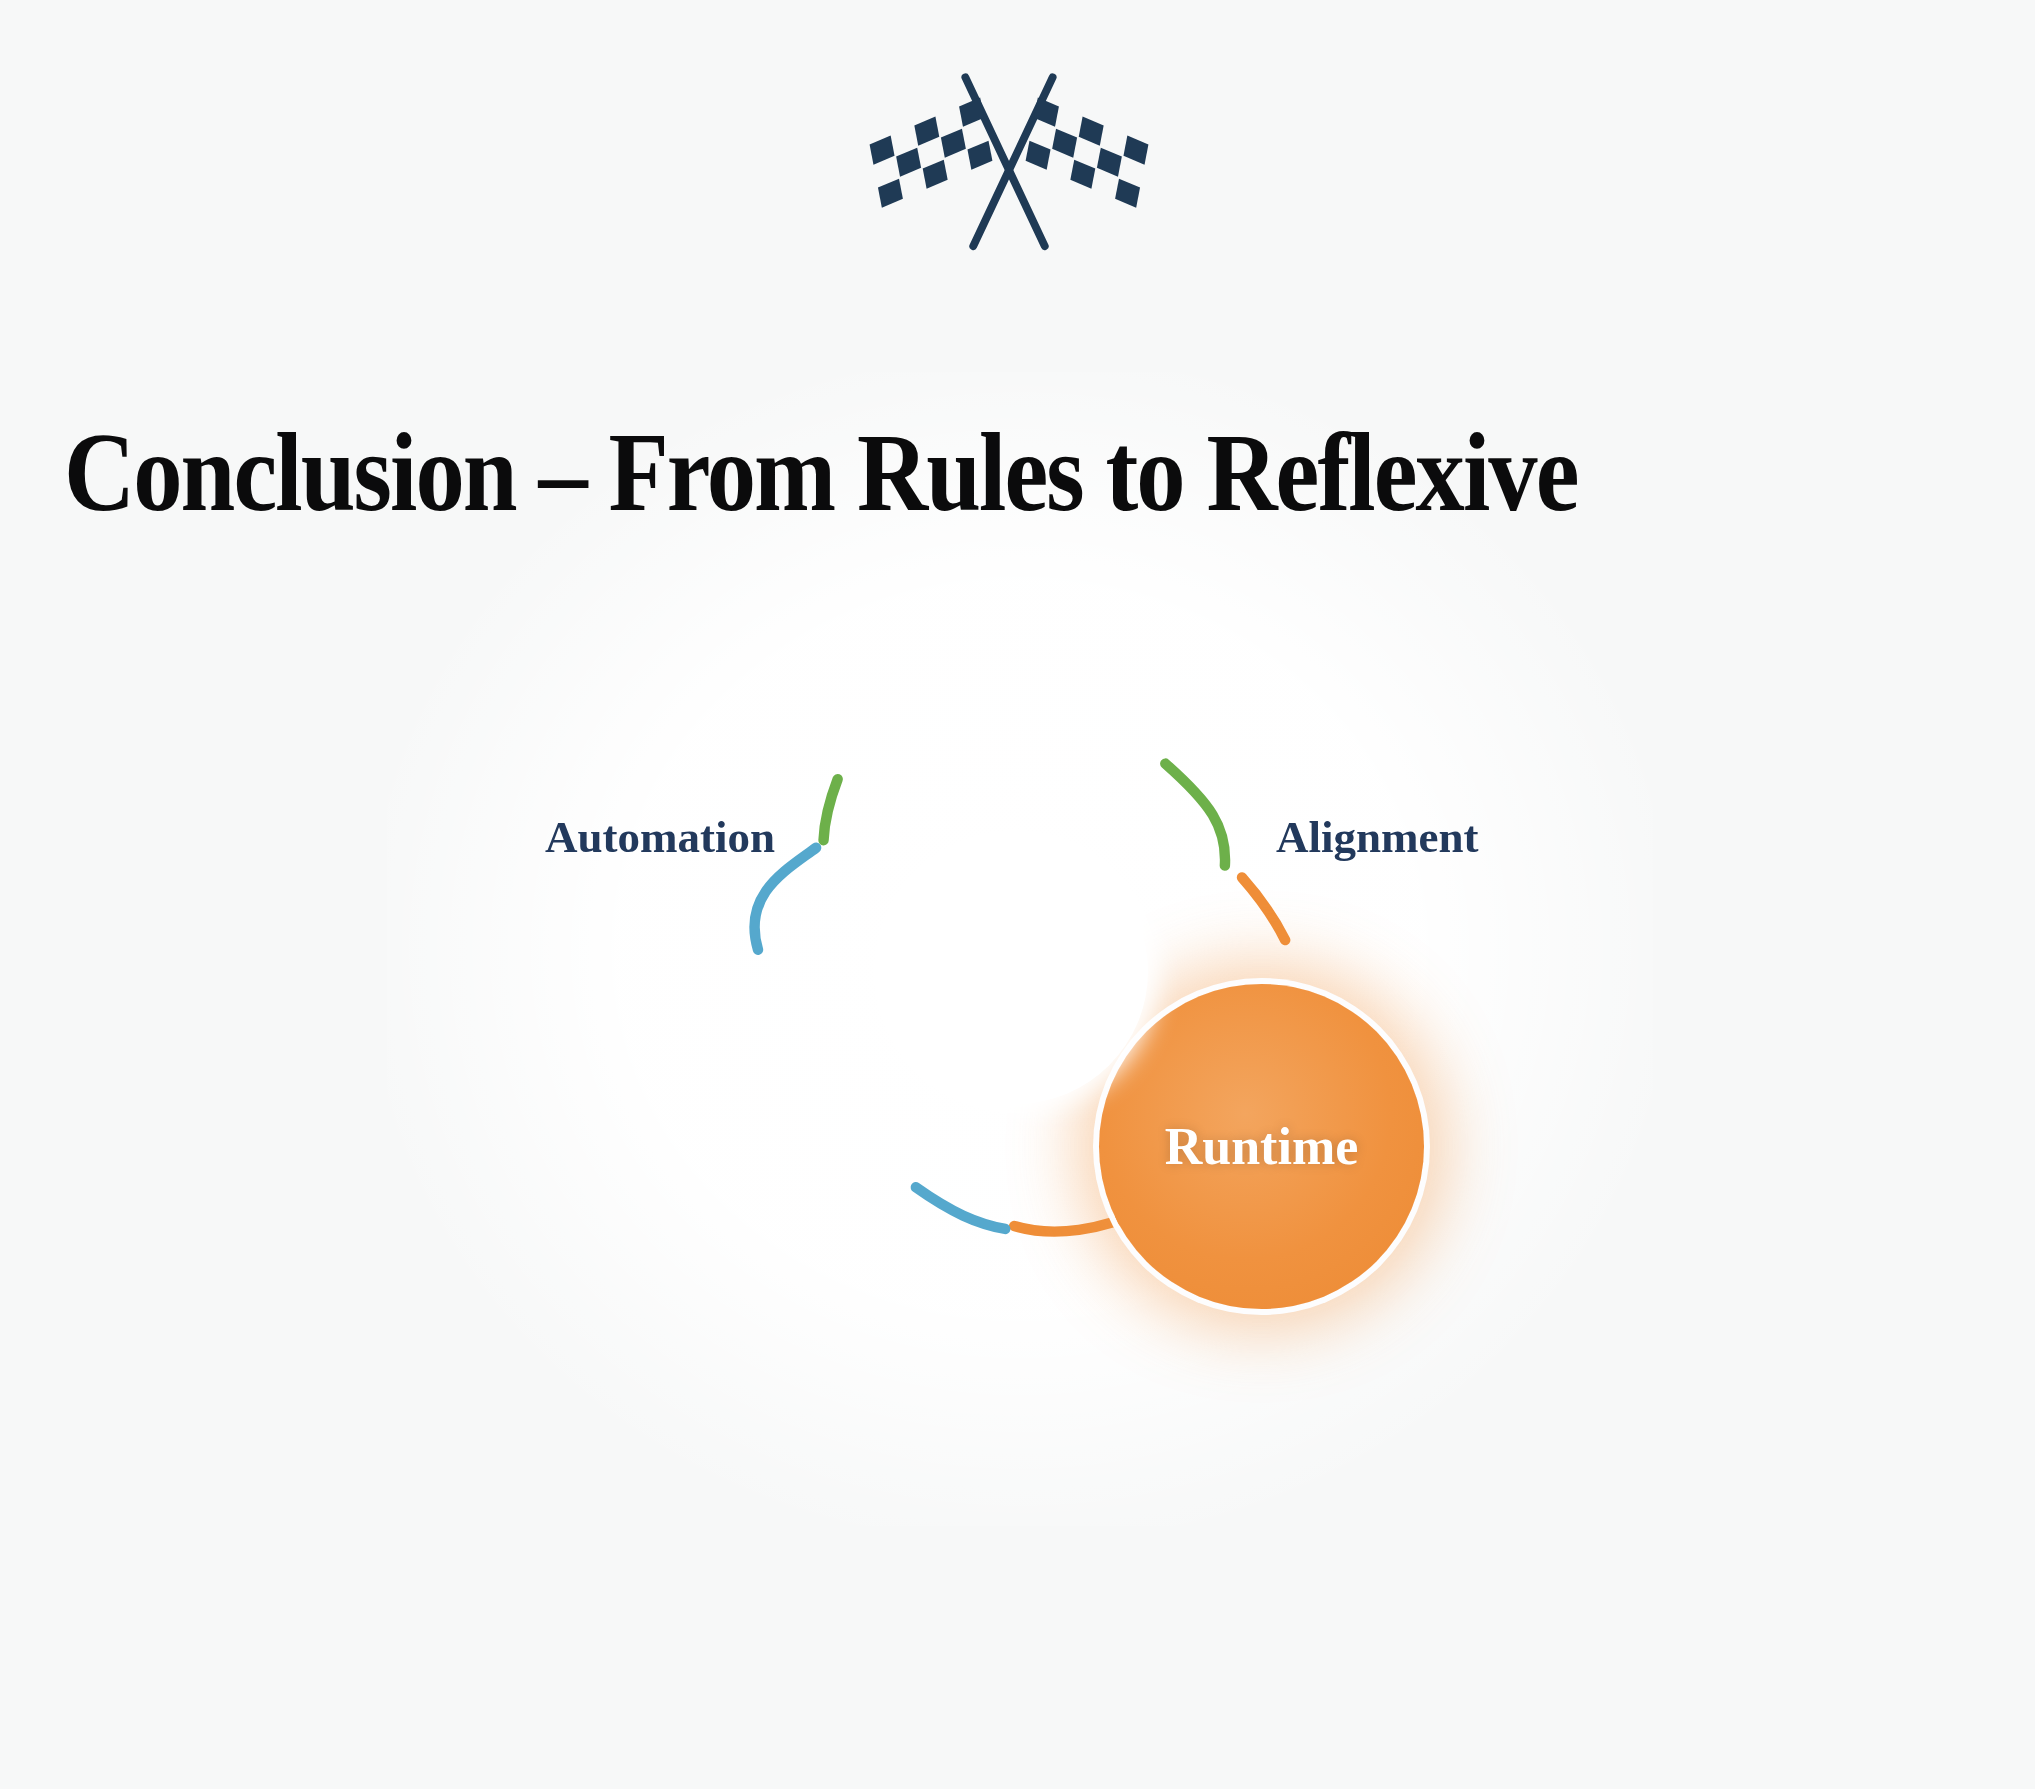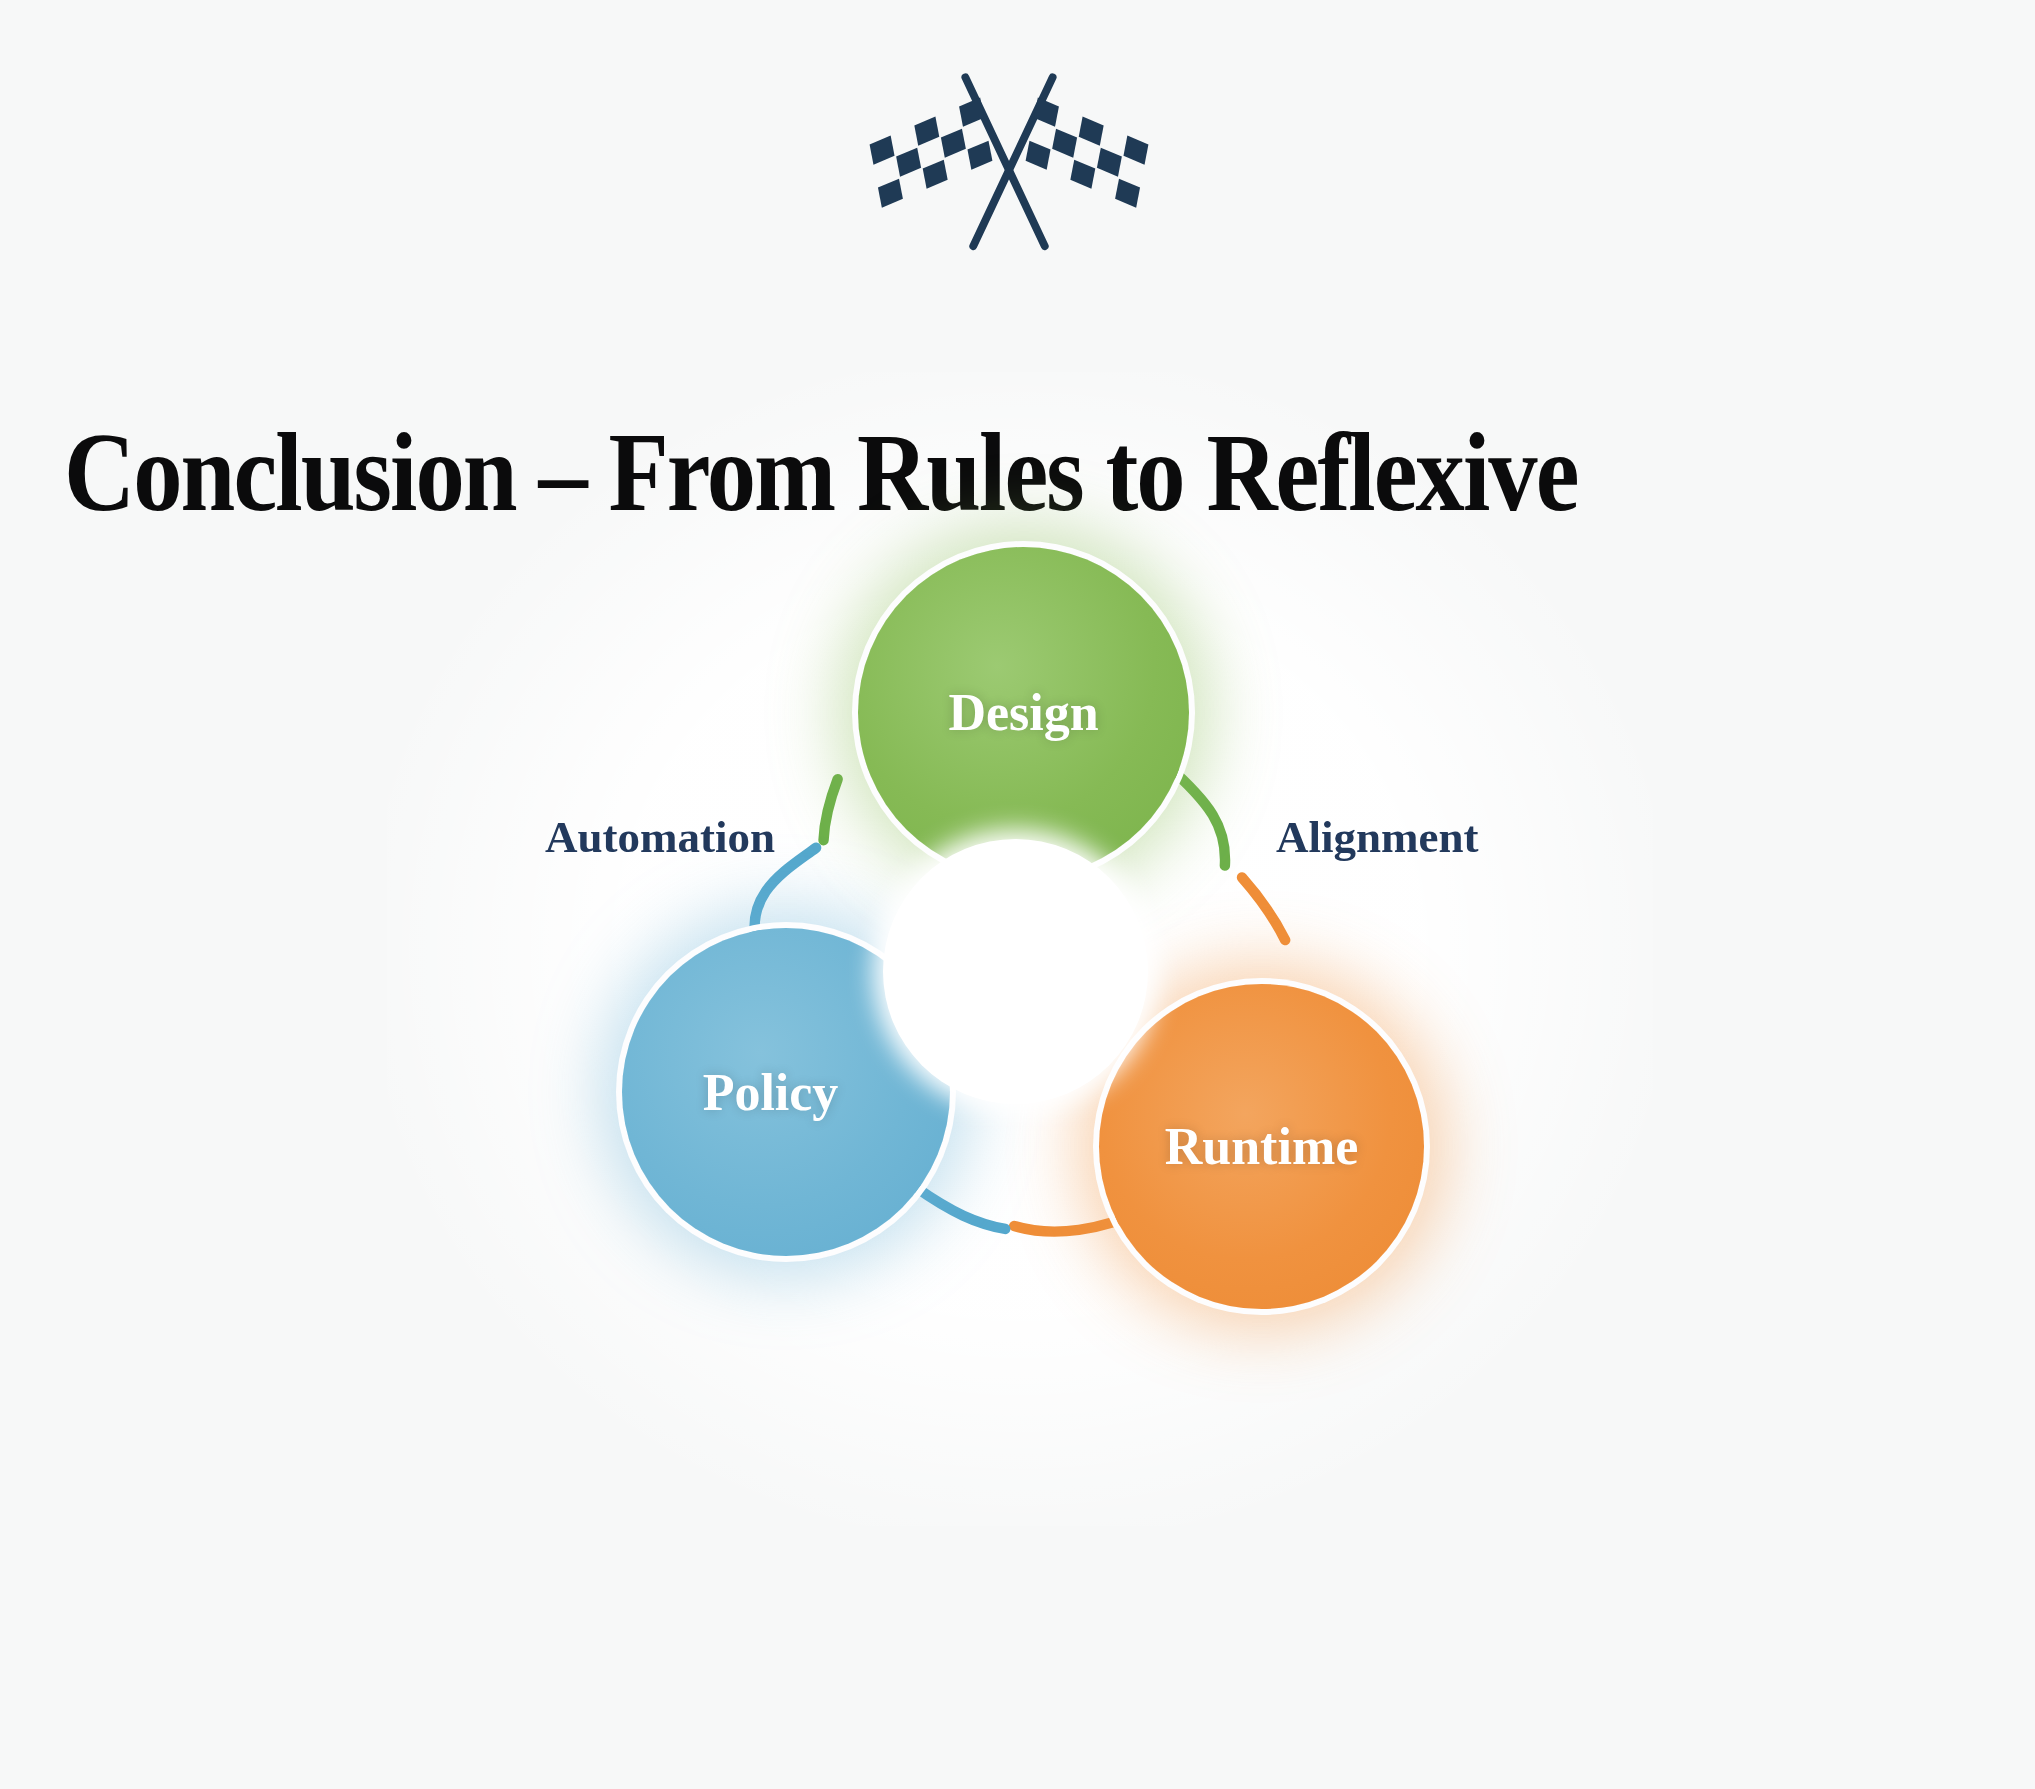--- a/index.html
+++ b/index.html
@@ -126,26 +126,20 @@
     <path d="M 1018 1275 C 996 1200 1056 1168 1096 1138" stroke="#55a8cd" marker-end="url(#ah-blue)"></path>
     <path d="M 1125 1046 C 1112 1080 1107 1104 1106 1128" stroke="#6db04a"></path>
 
     <path d="M 1565 1025 C 1625 1078 1648 1110 1645 1162" stroke="#6db04a" marker-end="url(#ah-green)"></path>
     <path d="M 1668 1178 C 1692 1205 1712 1234 1726 1262" stroke="#ef8e38"></path>
 
     <path d="M 1545 1622 C 1480 1652 1415 1662 1362 1646" stroke="#ef8e38" marker-end="url(#ah-orange)"></path>
     <path d="M 1230 1594 C 1278 1628 1312 1643 1350 1650" stroke="#55a8cd"></path>
   </svg>
 
-  <div class="node node-design">
-    <span class="node-label">Design</span>
-  </div>
-  <div class="node node-policy">
-    <span class="node-label">Policy</span>
-  </div>
   <div class="node node-runtime">
     <span class="node-label">Runtime</span>
   </div>
 
   <div class="center-hub"></div>
 
   <div class="edge-label edge-label-automation">Automation</div>
   <div class="edge-label edge-label-alignment">Alignment</div>
 
 </div>

